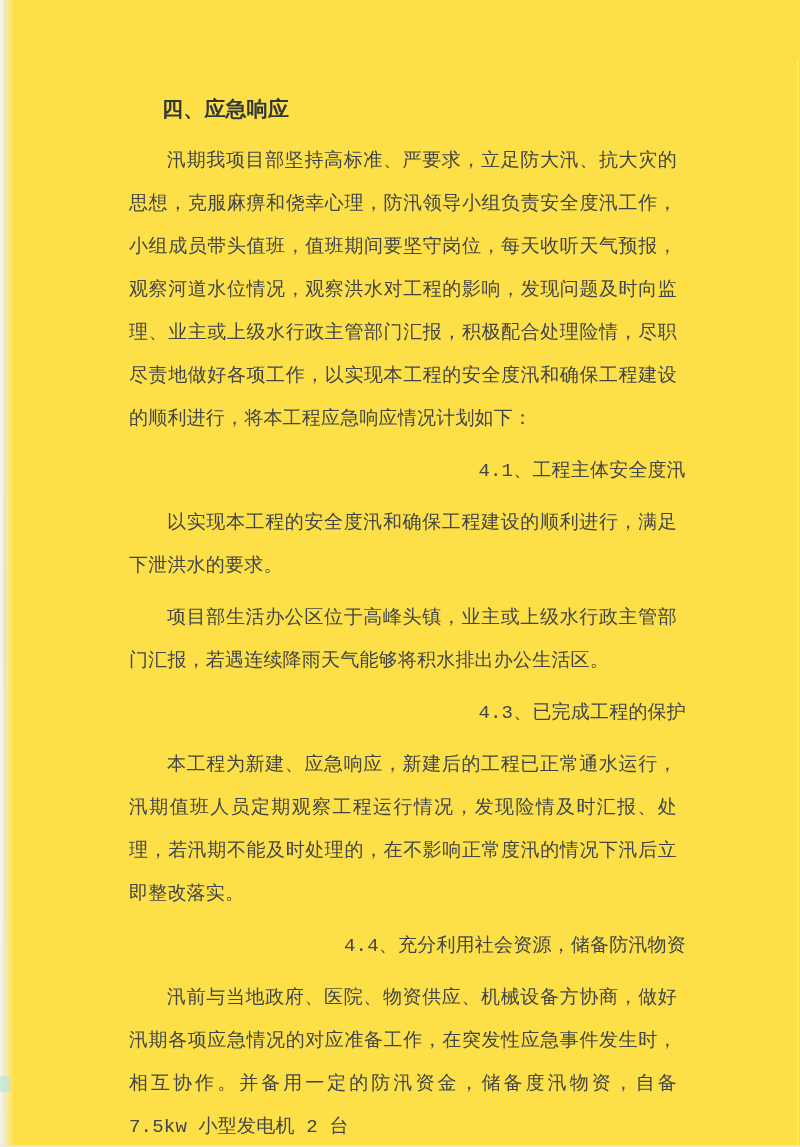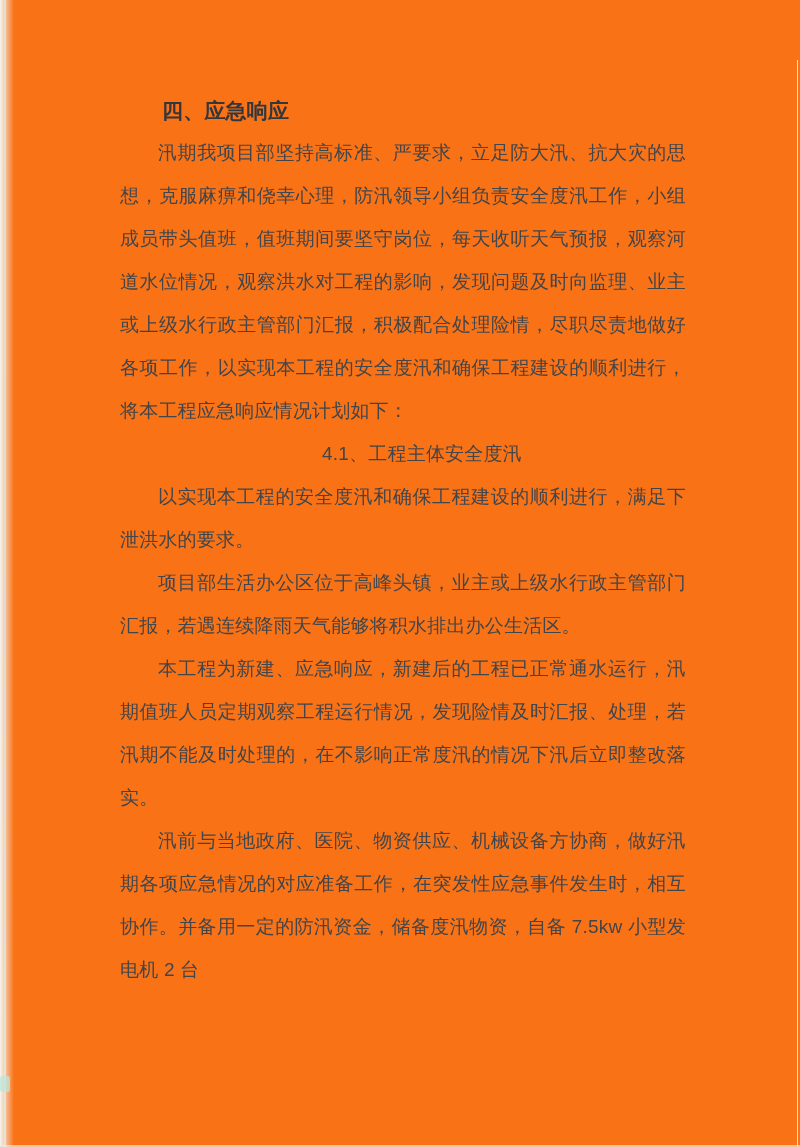--- a/index.html
+++ b/index.html
@@ -4,23 +4,23 @@
 <style>
   html, body {
     margin: 0;
     padding: 0;
     background: #ffffff;
   }
   .scan-page {
     position: relative;
     width: 800px;
     height: 1147px;
-    background: #f97316;
+    background: #fde047;
     overflow: hidden;
-    font-family: Liberation Sans, sans-serif;
+    font-family: Liberation Mono, monospace;
   }
   
   .edge-line-left {
     position: absolute;
     left: 4px;
     top: 0;
     width: 2px;
     height: 1147px;
     background: linear-gradient(to bottom, #e3e3dc 0%, #dededa 55%, #e6e8e2 100%);
     opacity: .8;
@@ -73,28 +73,28 @@
   }
   .doc-title {
     font-weight: bold;
     color: #33373c;
     font-size: 21px;
     text-indent: 2em;
     margin: 0;
     line-height: 41px;
   }
   .para {
-    margin: 0;
+    margin: 9px;
     text-indent: 2em;
     text-align: justify;
   }
   .heading {
     margin: 0;
     text-indent: 2em;
-    text-align: center;
+    text-align: right;
     white-space: nowrap;
   }
 </style>
 </head>
 <body>
 
 <div class="scan-page">
   <div class="left-shade"></div>
   <div class="edge-line-left"></div>
   <div class="edge-line-right"></div>
@@ -104,17 +104,19 @@
   <div class="doc-body">
     <h1 class="doc-title">四、应急响应</h1>
 
     <p class="para">汛期我项目部坚持高标准、严要求，立足防大汛、抗大灾的思想，克服麻痹和侥幸心理，防汛领导小组负责安全度汛工作，小组成员带头值班，值班期间要坚守岗位，每天收听天气预报，观察河道水位情况，观察洪水对工程的影响，发现问题及时向监理、业主或上级水行政主管部门汇报，积极配合处理险情，尽职尽责地做好各项工作，以实现本工程的安全度汛和确保工程建设的顺利进行，将本工程应急响应情况计划如下：</p>
 
     <p class="heading">4.1、工程主体安全度汛</p>
     <p class="para">以实现本工程的安全度汛和确保工程建设的顺利进行，满足下泄洪水的要求。</p>
 
     <p class="para">项目部生活办公区位于高峰头镇，业主或上级水行政主管部门汇报，若遇连续降雨天气能够将积水排出办公生活区。</p>
 
+    <p class="heading">4.3、已完成工程的保护</p>
     <p class="para">本工程为新建、应急响应，新建后的工程已正常通水运行，汛期值班人员定期观察工程运行情况，发现险情及时汇报、处理，若汛期不能及时处理的，在不影响正常度汛的情况下汛后立即整改落实。</p>
 
+    <p class="heading">4.4、充分利用社会资源，储备防汛物资</p>
     <p class="para">汛前与当地政府、医院、物资供应、机械设备方协商，做好汛期各项应急情况的对应准备工作，在突发性应急事件发生时，相互协作。并备用一定的防汛资金，储备度汛物资，自备 7.5kw 小型发电机 2 台</p>
   </div>
 </div>
 
 </body></html>

